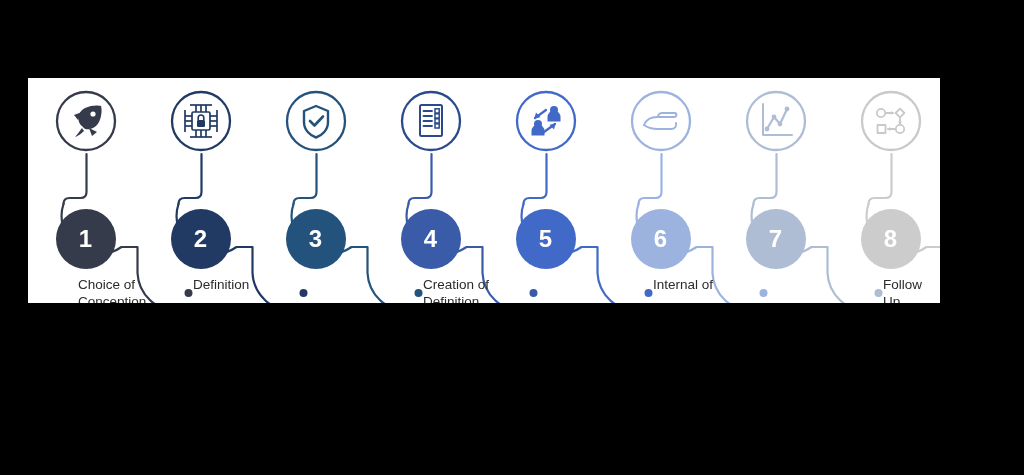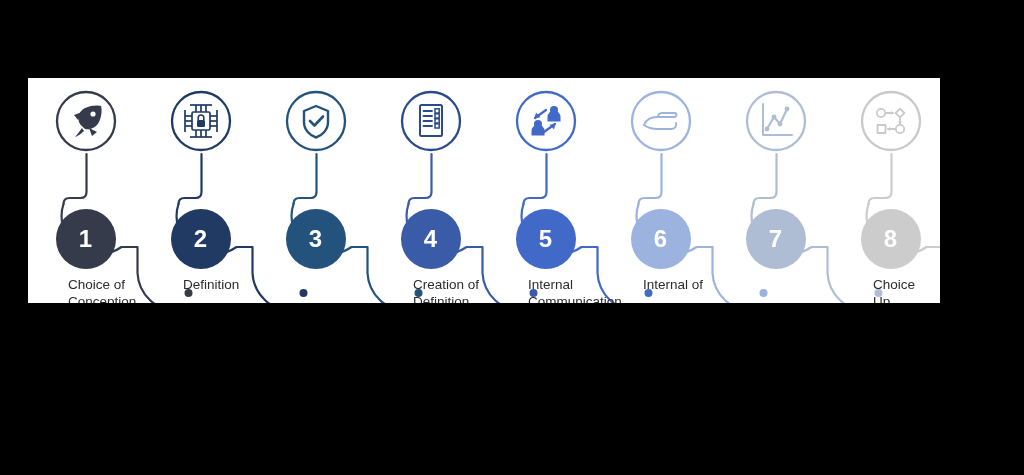--- a/index.html
+++ b/index.html
@@ -78,21 +78,21 @@
     color: #ffffff;
     font-size: 24px;
     font-weight: bold;
     font-family: "Liberation Sans", sans-serif;
     letter-spacing: 0px;
     z-index: 4;
   }
   .label {
     position: absolute;
     top: 198px;
-    left: 40px;
+    left: 50px;
     width: 130px;
     font-size: 13.5px;
     line-height: 17px;
     color: #2b2b2b;
     font-family: "Liberation Sans", sans-serif;
     text-align: left;
     z-index: 3;
   }
   .label .l2 { display:block; }
 </style>
@@ -245,24 +245,20 @@
               <path d="M31,20 L20,28"></path>
               <path d="M21,22.5 L19.4,28.6 L25.5,27.2" fill="#4169c8" stroke="none"></path>
               <path d="M29,42 L40,34"></path>
               <path d="M39,39.6 L40.6,33.4 L34.5,34.8" fill="#4169c8" stroke="none"></path>
             </g>
           </svg>
         </div>
         <div class="num-circle" style="background:#4169c8;">
           <span>5</span>
         </div>
-        <div class="label">
-          <span>Internal</span>
-          <span class="l2">Communication</span>
-        </div>
       </div>
 
       <div class="step" style="left:575px;">
         <div class="icon-circle">
           <svg width="62" height="62" viewBox="0 0 62 62" xmlns="http://www.w3.org/2000/svg">
             <circle cx="31" cy="31" r="29" fill="#ffffff" stroke="#9cb3e0" stroke-width="2.3"></circle>
             <g fill="none" stroke="#9cb3e0" stroke-width="1.9" stroke-linejoin="round" stroke-linecap="round">
               <path d="M14,35 C16,30 21,27 27,27 L44,27 C46.5,27 47.5,24 45,23 L32,23"></path>
               <path d="M14,35 C18,38 23,39 28,39 L41,39 C45,39 47,36 46,33"></path>
               <path d="M32,23 C29,23 27.5,25.5 28.5,27"></path>
@@ -311,20 +307,20 @@
               <path d="M35,39 H28"></path>
               <path d="M30,37 L27.4,39 L30,41" fill="#c9c9c9" stroke="none"></path>
               <rect x="17.5" y="35" width="8" height="8"></rect>
             </g>
           </svg>
         </div>
         <div class="num-circle" style="background:#cccccc;">
           <span>8</span>
         </div>
         <div class="label">
-          <span>Choice</span>
+          <span>Follow</span>
           <span class="l2">Up</span>
         </div>
       </div>
 
     </div>
   </div>
 </div>
 
 </body></html>

